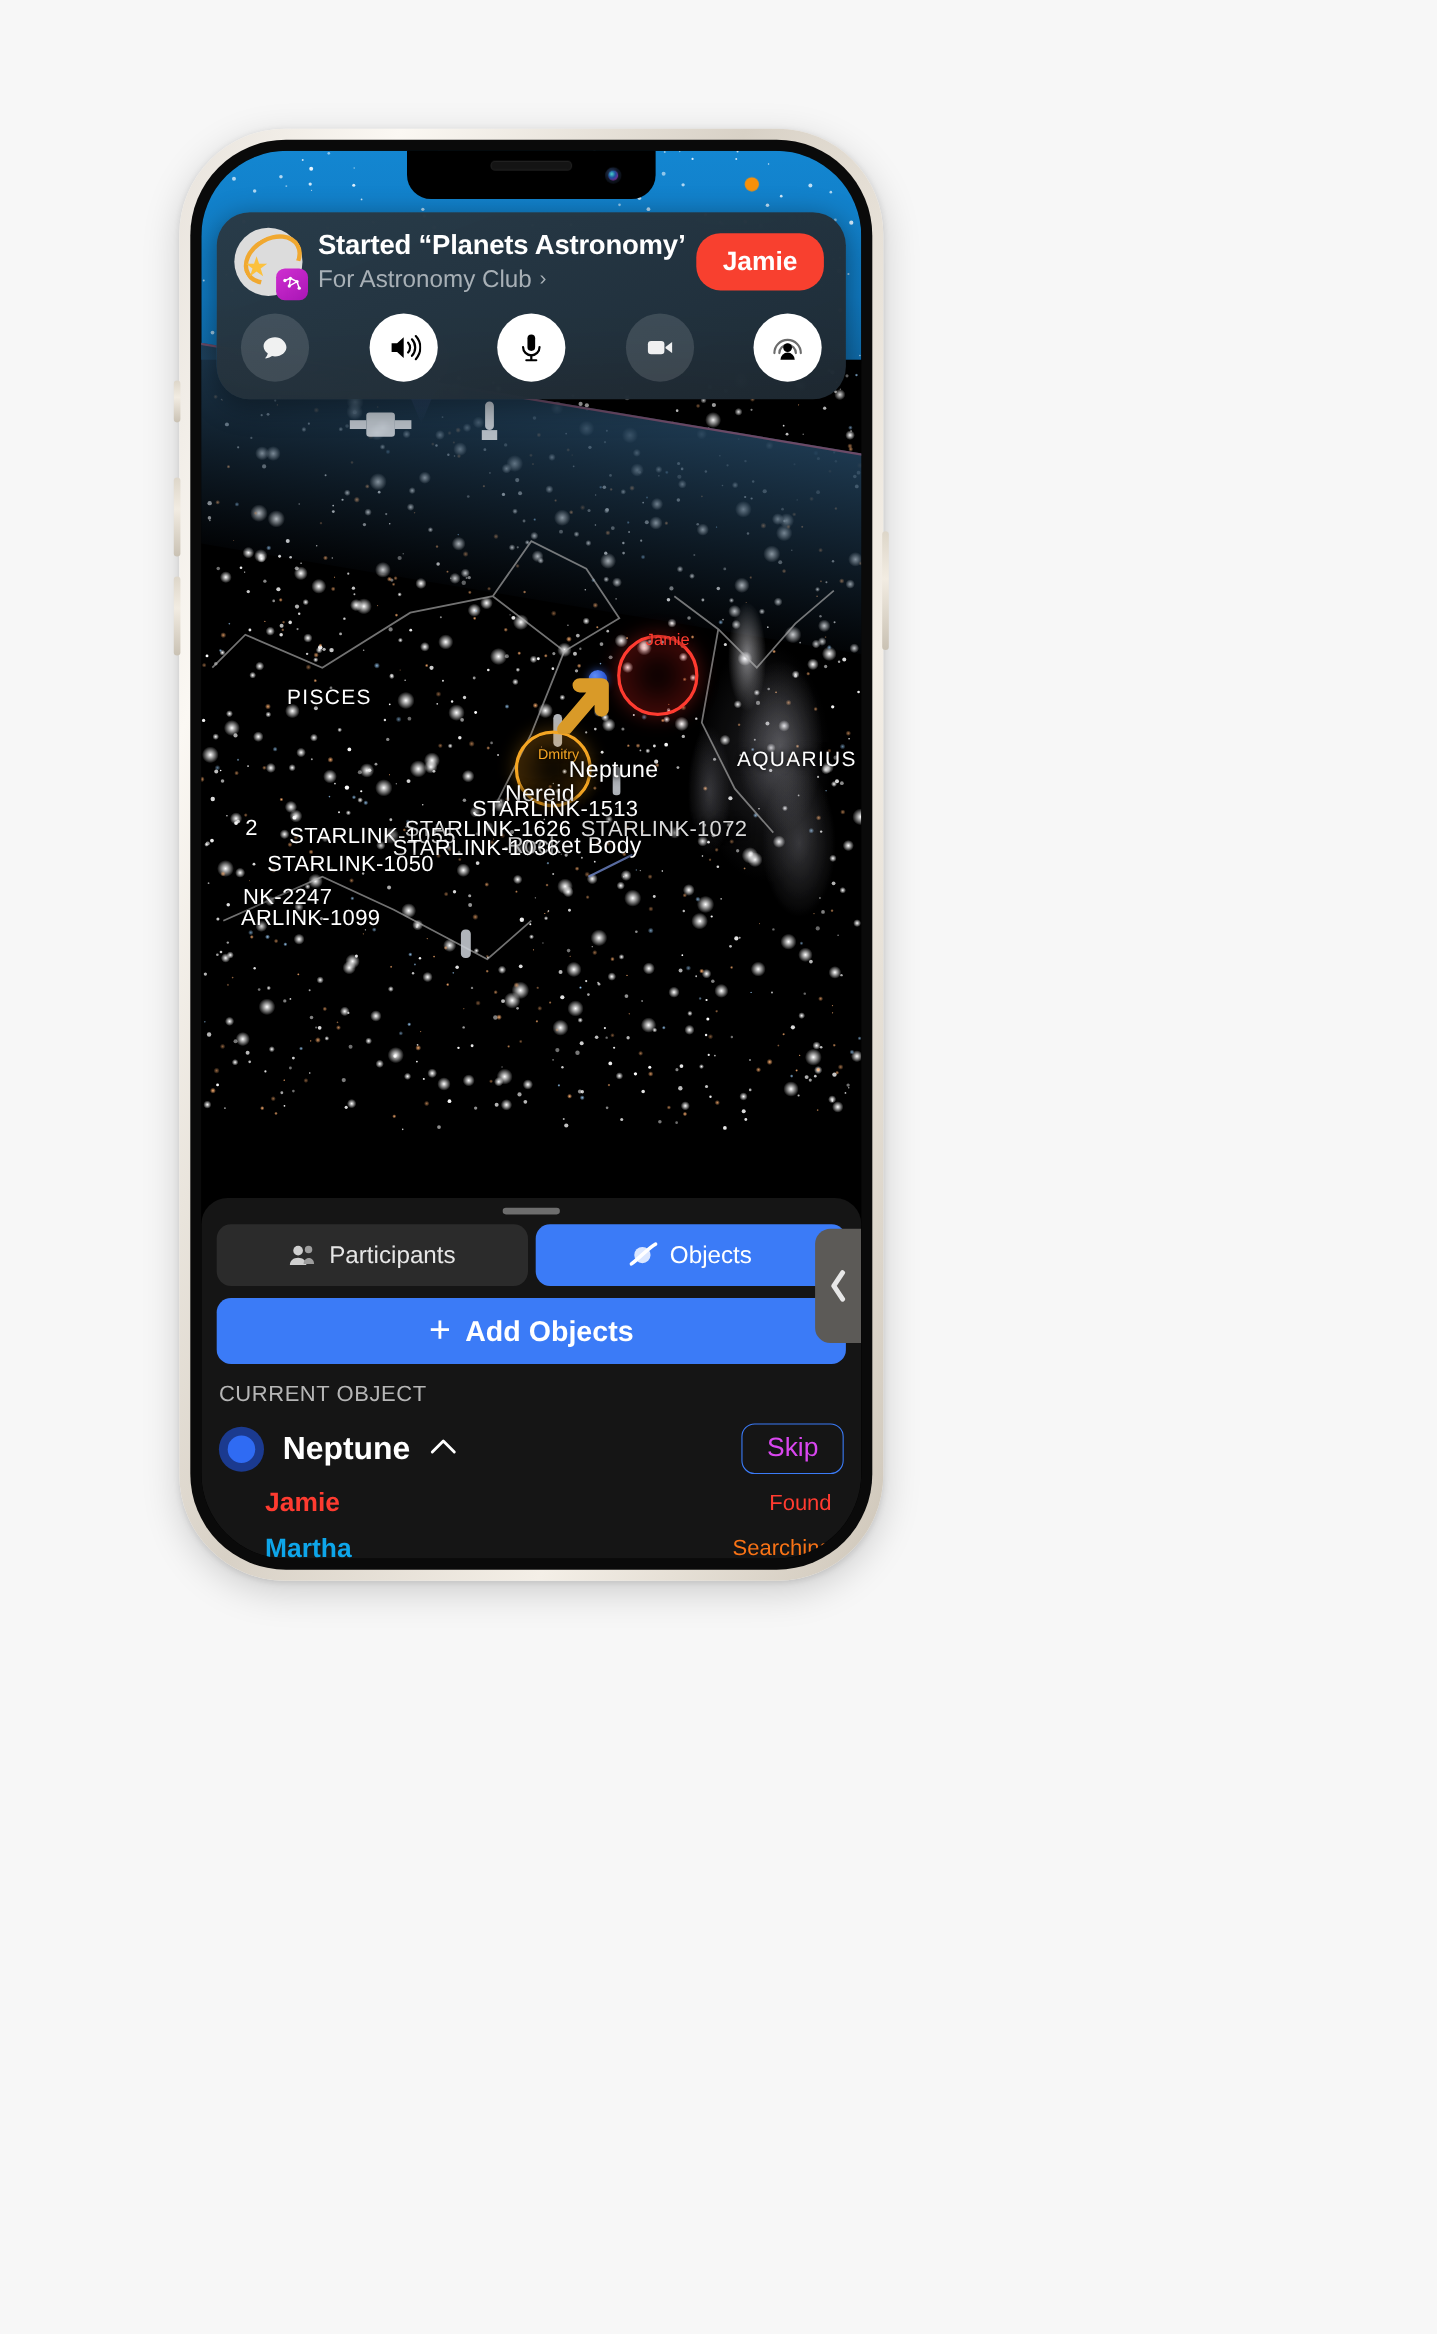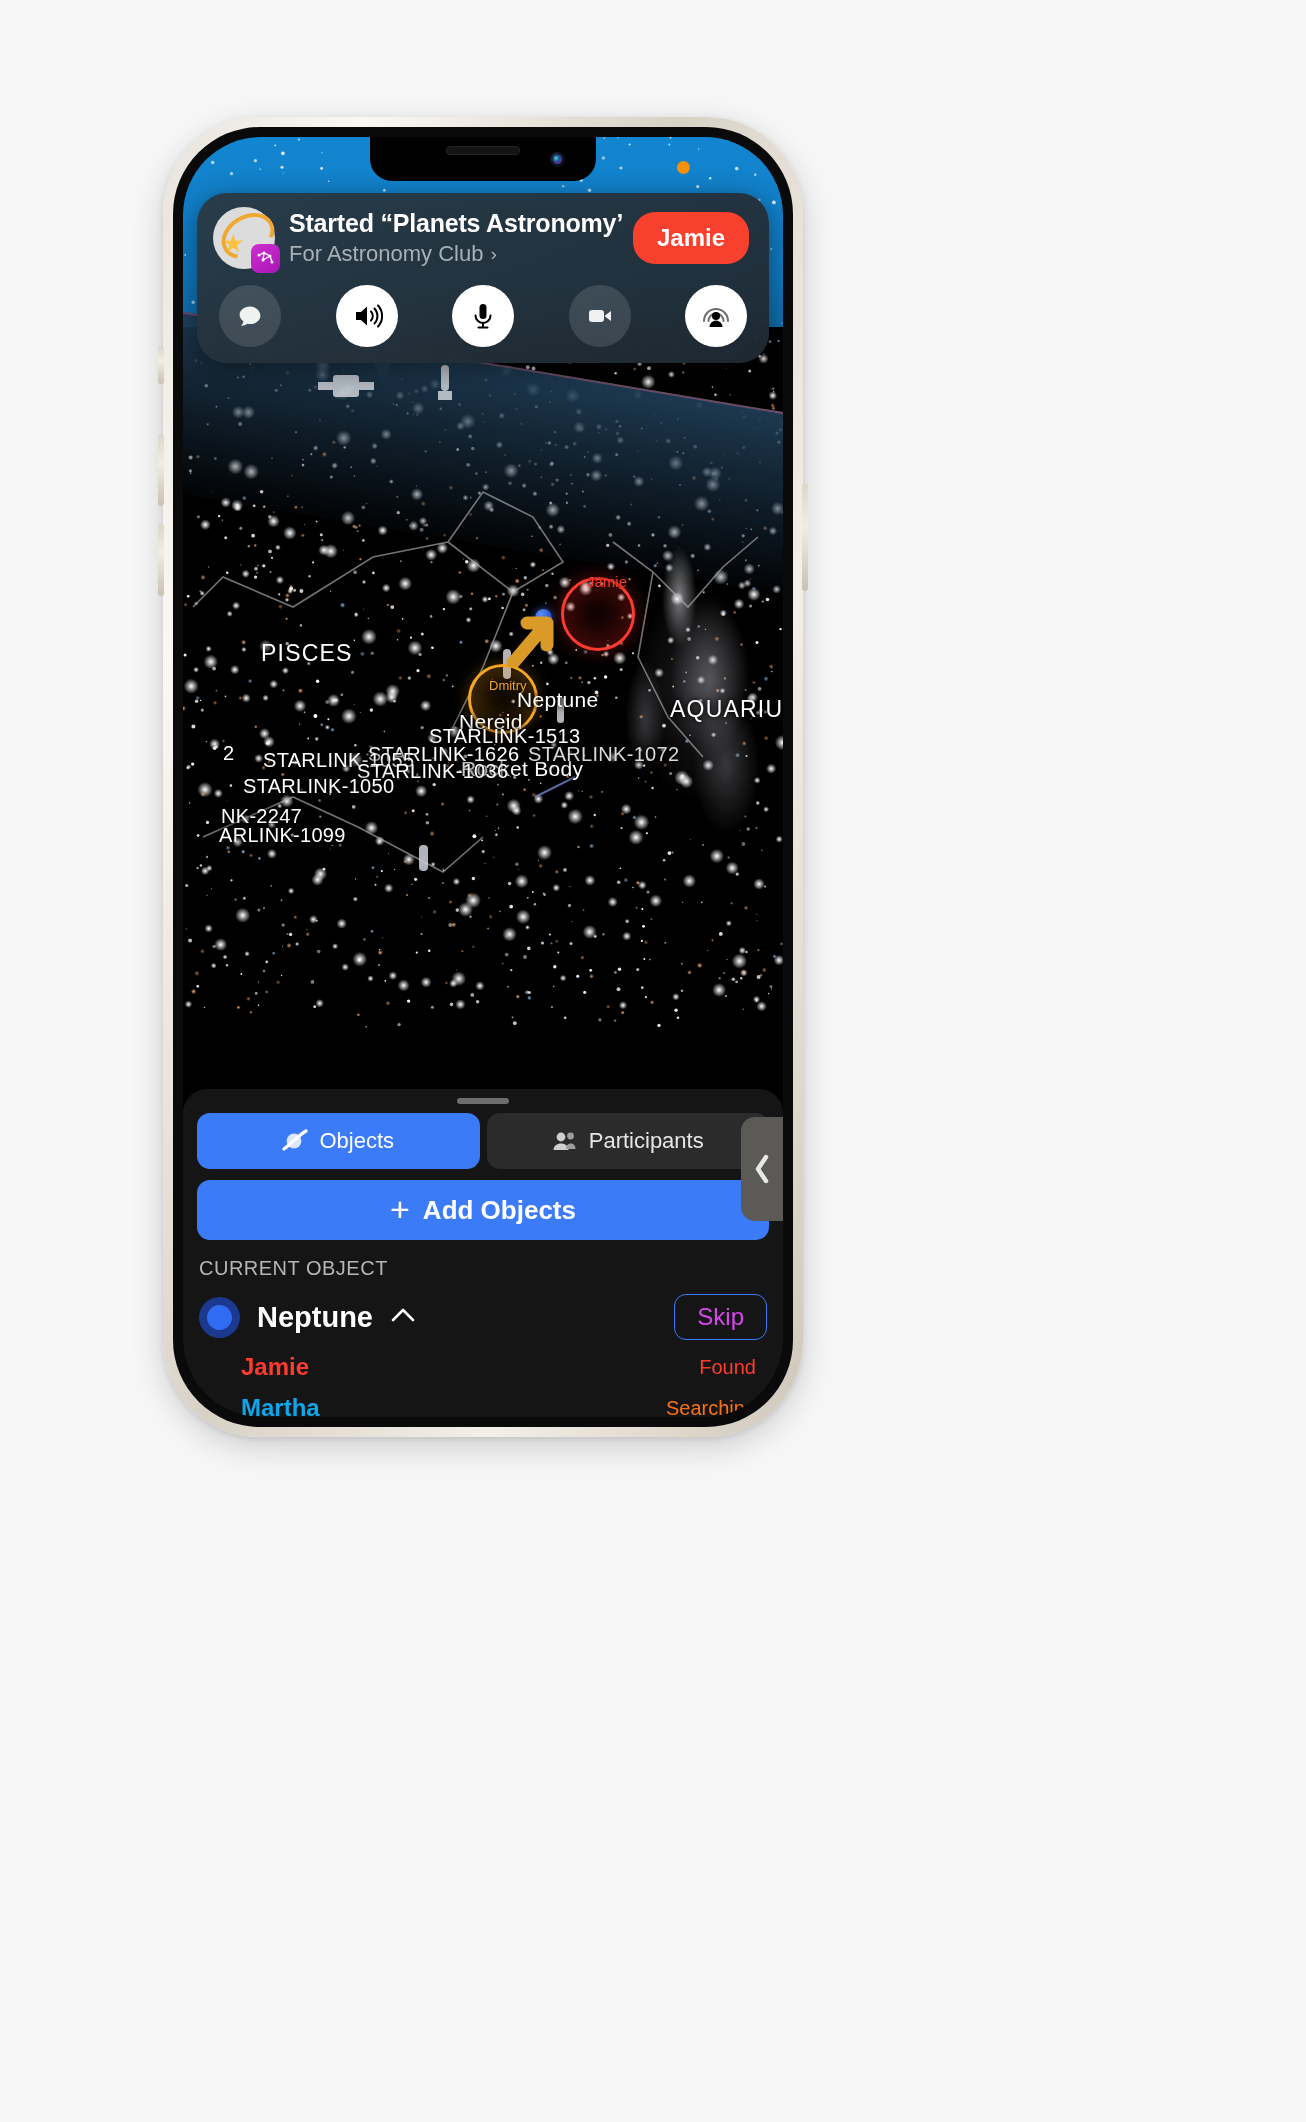--- a/index.html
+++ b/index.html
@@ -113,21 +113,21 @@
 
   
   #const-lines{position:absolute;inset:0;}
 
   
   .sky-label{
     position:absolute;color:#fff;font-size:21px;
     text-shadow:0 0 4px rgba(0,0,0,.95),0 0 9px rgba(0,0,0,.85);
     white-space:nowrap;letter-spacing:.3px;
   }
-  .sky-label.constellation{font-size:23px;letter-spacing:1.2px;margin-top:16px;}
+  .sky-label.constellation{font-size:19px;letter-spacing:1.2px;}
   .sky-label.sat{font-size:20px;}
   .sky-label.dim{color:#d9d9d9;}
 
   
   #neptune-dot{
     position:absolute;left:352px;top:472px;width:17px;height:17px;border-radius:50%;
     background:radial-gradient(circle at 35% 32%,#5f8df5,#2b56d4 60%,#1b3ba8);
     box-shadow:0 0 8px rgba(70,120,255,.65);
   }
   
@@ -1732,39 +1732,39 @@
         <span>
           <svg width="20" height="34" viewBox="0 0 20 34">
             <path d="M14 5 L6 17 L14 29" stroke="#e7e7e7" stroke-width="4.5" fill="none" stroke-linecap="round" stroke-linejoin="round"></path>
           </svg>
         </span>
       </div>
 
       <div id="sheet-inner">
 
         <div id="tabs">
-          <div class="tab active">
-            <span>
-              <svg width="26" height="24" viewBox="0 0 26 24">
-                <circle cx="12" cy="12" r="7.4" fill="#dbe7ff"></circle>
-                <path d="M2 20 C9 15 18 5 24 2" stroke="#ffffff" stroke-width="3.2" fill="none" stroke-linecap="round"></path>
-              </svg>
-            </span>
-            <span>Objects</span>
-          </div>
           <div class="tab inactive">
             <span>
               <svg width="26" height="22" viewBox="0 0 26 22">
                 <circle cx="9" cy="7" r="4.4" fill="#cfcfcf"></circle>
                 <path d="M1.5 20c0-4.1 3.4-6.6 7.5-6.6s7.5 2.5 7.5 6.6z" fill="#cfcfcf"></path>
                 <circle cx="18.5" cy="6" r="3.4" fill="#9d9d9d"></circle>
                 <path d="M14 19c0-3.2 2.2-5.4 4.8-5.4 2.7 0 4.7 2.2 4.7 5.4z" fill="#9d9d9d"></path>
               </svg>
             </span>
             <span>Participants</span>
+          </div>
+          <div class="tab active">
+            <span>
+              <svg width="26" height="24" viewBox="0 0 26 24">
+                <circle cx="12" cy="12" r="7.4" fill="#dbe7ff"></circle>
+                <path d="M2 20 C9 15 18 5 24 2" stroke="#ffffff" stroke-width="3.2" fill="none" stroke-linecap="round"></path>
+              </svg>
+            </span>
+            <span>Objects</span>
           </div>
         </div>
 
         <div id="add-objects">
           <span class="plus">+</span>
           <span>Add Objects</span>
         </div>
 
         <div class="section-head">CURRENT OBJECT</div>
 

